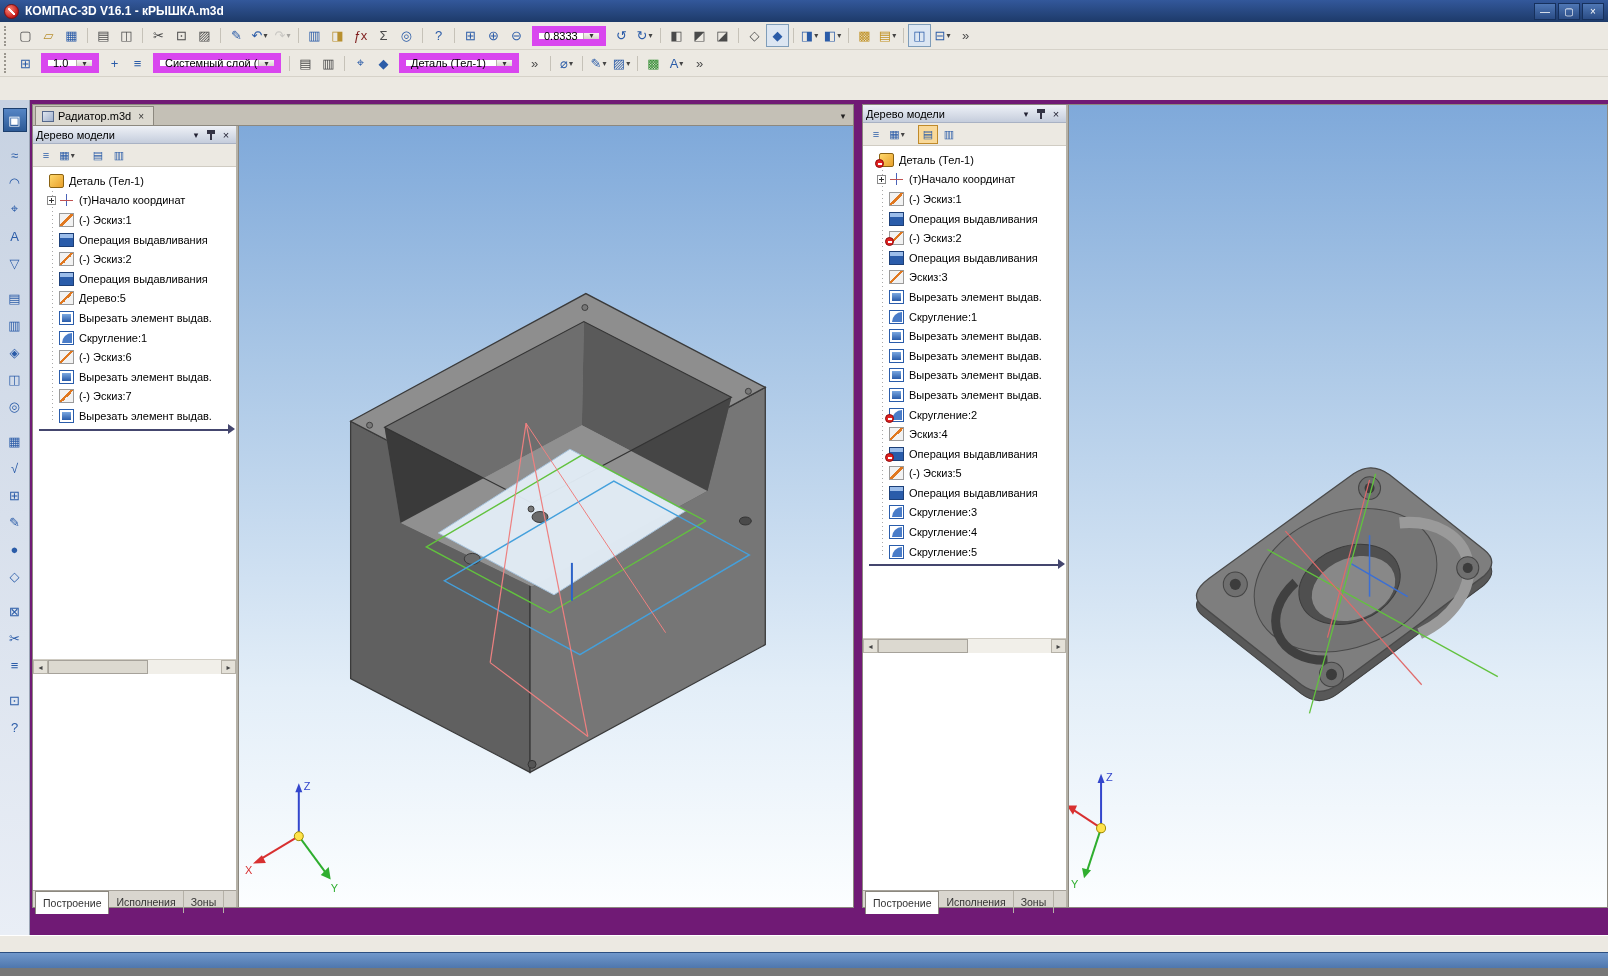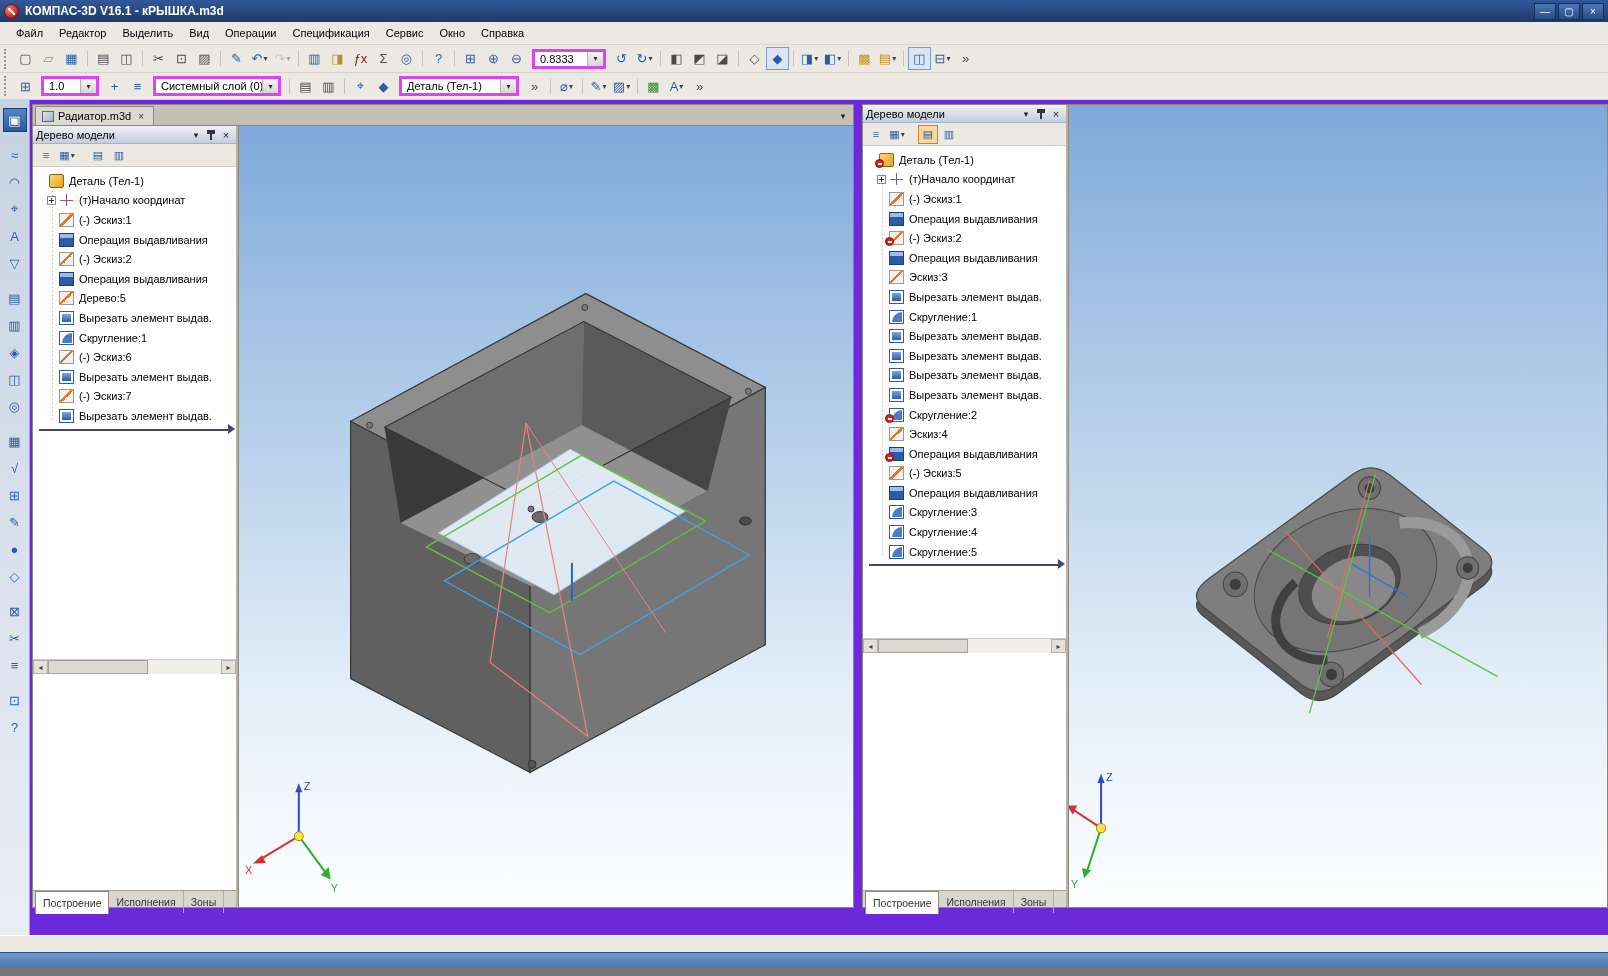--- a/index.html
+++ b/index.html
@@ -23,32 +23,32 @@
   .tbrow.r1{height:28px}.tbrow.r2{height:27px}
   .grip{width:6px;height:20px;margin:0 4px 0 2px;border-left:2px dotted #9a968e}
   .tbseg{display:inline-flex;align-items:center}
   .tbtn{position:relative;display:inline-flex;align-items:center;justify-content:center;min-width:23px;height:23px;border:1px solid transparent;font-size:13px;padding:0 1px;background:transparent}
   .tbtn.grp{margin-left:9px}
   .tbtn.grp::before{content:"";position:absolute;left:-6px;top:3px;bottom:3px;border-left:1px solid #c6c2b8}
   .tbtn.on{background:#dce6f2;border:1px solid #7f9db9}
   .tbtn.dis{opacity:.42}
   .dd{display:none;font-size:8px;color:#444;margin-left:1px}
   .dd.show{display:inline}.dd.show::after{content:"▾"}
-  .combo{display:inline-flex;align-items:center;height:20px;background:#fff;border:3px solid #d946ef;margin:12px 4px}
+  .combo{display:inline-flex;align-items:center;height:20px;background:#fff;border:7px solid #d946ef;margin:12px 4px}
   .combo-text{flex:1;padding:0 5px;white-space:nowrap;overflow:hidden}
   .combo-arrow{width:16px;align-self:stretch;border-left:1px solid #b5b2aa;background:linear-gradient(#f6f5f2,#d8d5cd);display:flex;align-items:center;justify-content:center}
   .combo-arrow::after{content:"▾";font-size:8px;color:#333}
 
   
   .main{position:absolute;top:100px;left:0;width:1608px;height:835px;display:flex}
   .rail{width:30px;background:linear-gradient(180deg,#c7d2e2,#e9eef6);border-right:1px solid #9aa5b5;display:flex;flex-direction:column;align-items:center;padding-top:8px;gap:3px}
   .rbtn{width:24px;height:24px;border:1px solid transparent;color:#2b5ca8;font-size:13px;display:flex;align-items:center;justify-content:center}
   .rbtn.on{background:linear-gradient(#5585c5,#2d5a96);color:#fff;border-color:#1c3f6e}
   .rbtn.grp{margin-top:8px}
-  .mdi{flex:1;position:relative;background:#6d28d9}
+  .mdi{flex:1;position:relative;background:#701a75}
 
   
   .docwin{position:absolute;top:4px;display:flex;flex-direction:column;border:1px solid #8c887f;background:#ece9e2}
   #win-left{left:2px;width:822px;height:804px}
   #win-right{left:832px;width:746px;height:804px}
   .tabstrip{height:21px;flex:none;background:#c4c0b6;display:flex;align-items:flex-end;padding:0 2px;border-bottom:1px solid #8c887f;position:relative}
   .doc-tab{display:flex;align-items:center;gap:4px;height:19px;padding:0 6px;background:#dcd9d0;border:1px solid #8c887f;border-bottom:none;margin-right:2px;white-space:nowrap}
   .doc-tab.active{background:linear-gradient(#fdf9e8,#f2e6ba);font-weight:bold}
   .tab-icon{width:12px;height:11px;flex:none;border:1px solid #55688c;background:linear-gradient(135deg,#dfe5ef,#9fb0cc)}
   .doc-tab.active .tab-icon{border-color:#8a6212;background:linear-gradient(135deg,#ffe9a0,#f0b63c)}
@@ -123,32 +123,20 @@
     <span class="app-icon"></span>
     <span class="title">КОМПАС-3D V16.1 - кРЫШКА.m3d</span>
     <span style="display:flex">
 
     <span class="winbtn">—</span>
         <span class="winbtn">▢</span>
         <span class="winbtn">×</span>
       </span>
   </div>
 
-  <div class="menubar">
-
-  <span class="menu-item">Файл</span>
-      <span class="menu-item">Редактор</span>
-      <span class="menu-item">Выделить</span>
-      <span class="menu-item">Вид</span>
-      <span class="menu-item">Операции</span>
-      <span class="menu-item">Спецификация</span>
-      <span class="menu-item">Сервис</span>
-      <span class="menu-item">Окно</span>
-      <span class="menu-item">Справка</span>
-    </div>
 
   <div class="tbrow r1">
     <span class="grip"></span>
     <span class="tbseg">
 
     <span class="tbtn">
         <span class="glyph" style="color: rgb(74, 74, 74);">▢</span>
 
       </span>
         <span class="tbtn">

